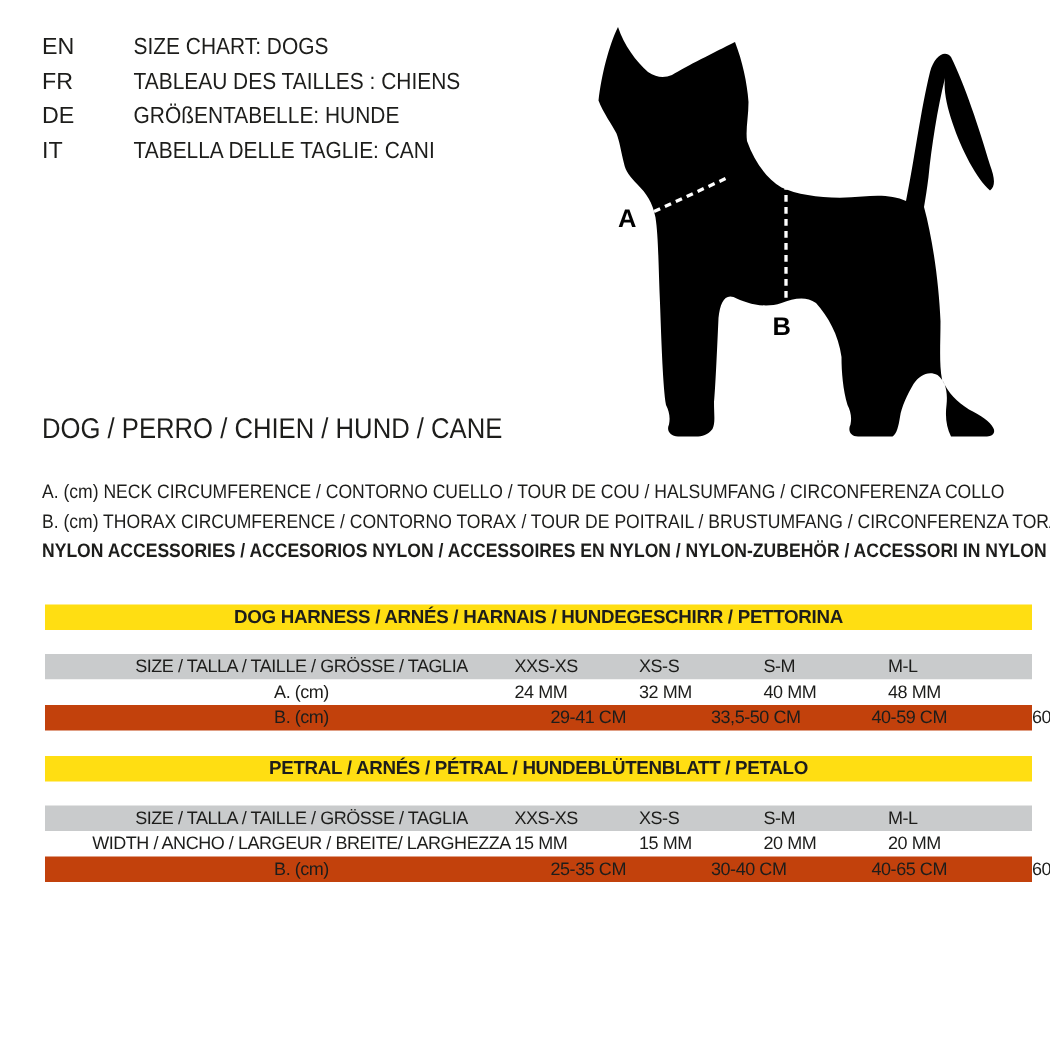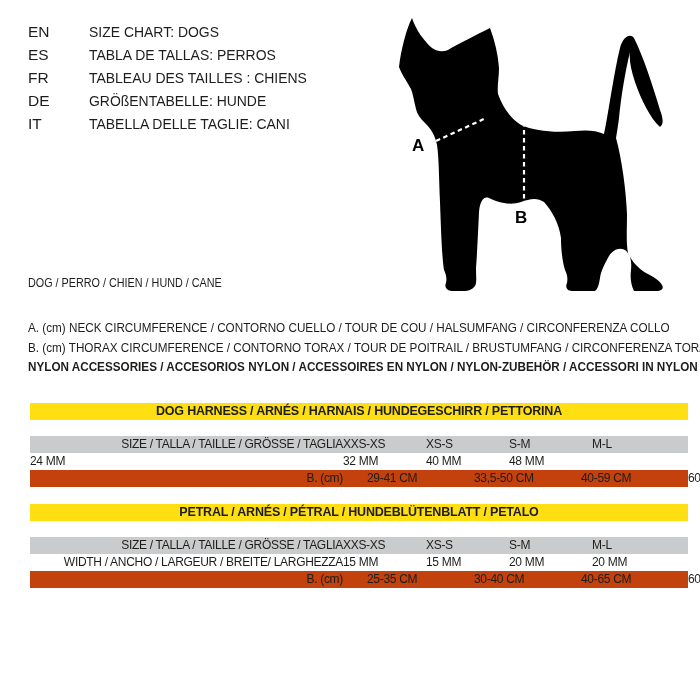--- a/index.html
+++ b/index.html
@@ -15,51 +15,47 @@
   .lang-code{width:37px;flex:0 0 37px;}
   .lang-label{white-space:nowrap;}
 
   
   .dog-fig{position:absolute;left:380px;top:10px;width:300px;height:290px;}
   .marker{position:absolute;font-weight:bold;font-size:17px;color:#000;}
   .marker-a{left:412px;top:136px;}
   .marker-b{left:515px;top:208px;}
 
   
-  .species-line{position:absolute;left:28px;top:276px;font-size:12px;}
+  .species-line{position:absolute;left:28px;top:276px;font-size:19px;}
   .note{position:absolute;left:28px;font-size:13px;white-space:nowrap;}
   .note-a{top:320px;}
   .note-b{top:340px;}
   .note-acc{top:359px;font-weight:bold;}
 
   
   .sz-table{position:absolute;left:30px;width:658px;}
   .t1{top:403px;}
   .t2{top:504px;}
   .tbl-head{height:17px;line-height:17px;background:#ffde12;text-align:center;
     font-weight:bold;font-size:12.5px;margin-bottom:16px;letter-spacing:-0.2px;}
   .tbl-row{display:grid;grid-template-columns:313px 83px 83px 83px 83px;
     height:17px;line-height:17px;font-size:12px;letter-spacing:-0.3px;}
   .row-size{background:#c9cbcc;}
   .row-mid{background:#ffffff;}
   .row-last{background:#c2410c;gap:24px;}
-  .cell-label{padding-left:8px;text-align:right;white-space:nowrap;margin-left:21px;}
+  .cell-label{padding-left:8px;text-align:center;white-space:nowrap;margin-left:21px;}
   .cell-val{text-align:left;white-space:nowrap;}
 </style>
 </head>
 <body>
 
 <div class="langs">
   <div class="lang-row">
     <span class="lang-code">EN</span>
     <span class="lang-label cond">SIZE CHART: DOGS</span>
-  </div>
-  <div class="lang-row">
-    <span class="lang-code">ES</span>
-    <span class="lang-label cond">TABLA DE TALLAS: PERROS</span>
   </div>
   <div class="lang-row">
     <span class="lang-code">FR</span>
     <span class="lang-label cond">TABLEAU DES TAILLES : CHIENS</span>
   </div>
   <div class="lang-row">
     <span class="lang-code">DE</span>
     <span class="lang-label cond">GRÖßENTABELLE: HUNDE</span>
   </div>
   <div class="lang-row">
@@ -142,20 +138,21 @@
 <div class="sz-table t1">
   <div class="tbl-head">DOG HARNESS / ARNÉS / HARNAIS / HUNDEGESCHIRR / PETTORINA</div>
   <div class="tbl-row row-size">
     <div class="cell-label">SIZE / TALLA / TAILLE / GRÖSSE / TAGLIA</div>
     <div class="cell-val">XXS-XS</div>
     <div class="cell-val">XS-S</div>
     <div class="cell-val">S-M</div>
     <div class="cell-val">M-L</div>
   </div>
   <div class="tbl-row row-mid">
+    <div class="cell-label">A. (cm)</div>
     <div class="cell-val">24 MM</div>
     <div class="cell-val">32 MM</div>
     <div class="cell-val">40 MM</div>
     <div class="cell-val">48 MM</div>
   </div>
   <div class="tbl-row row-last">
     <div class="cell-label">B. (cm)</div>
     <div class="cell-val">29-41 CM</div>
     <div class="cell-val">33,5-50 CM</div>
     <div class="cell-val">40-59 CM</div>

